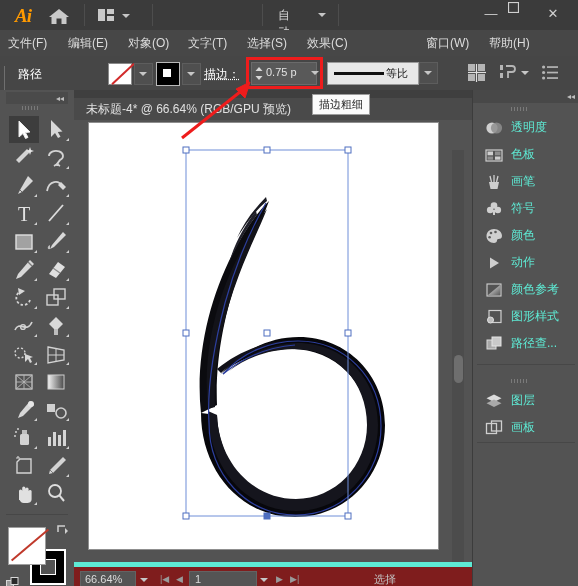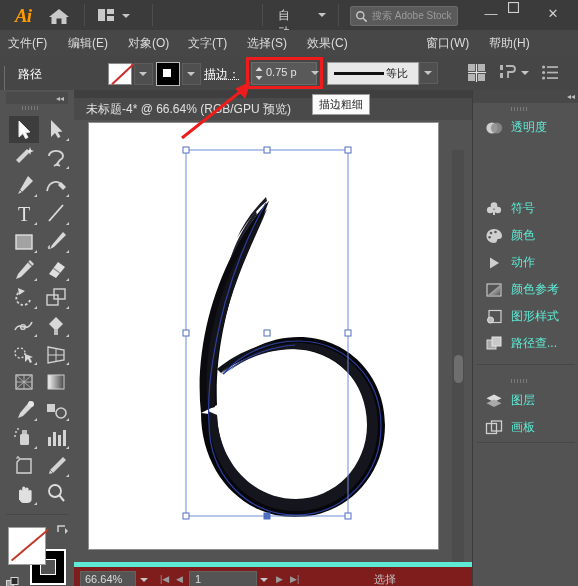--- a/index.html
+++ b/index.html
@@ -165,29 +165,20 @@
     <div class="tb-sep" style="left:152px;"></div>
     <div class="tb-sep" style="left:262px;"></div>
 
     <div class="auto-grp">
       <span class="auto-label">自动</span>
       <span class="caret" style="left:40px;top:8px;"></span>
     </div>
 
     <div class="tb-sep" style="left:338px;"></div>
 
-    <div class="search-box">
-      <span class="search-ico">
-        <svg width="13" height="13" viewBox="0 0 13 13">
-            <circle cx="5.3" cy="5.3" r="3.6" fill="none" stroke="#c7c7c7" stroke-width="1.4"></circle>
-            <line x1="8.2" y1="8.2" x2="11.6" y2="11.6" stroke="#c7c7c7" stroke-width="1.6"></line>
-          </svg>
-      </span>
-      <span class="search-txt">搜索 Adobe Stock</span>
-    </div>
 
     <div class="wbtn min">—</div>
     <div class="wbtn max">
       <svg width="11" height="11" viewBox="0 0 11 11" style="vertical-align:middle;">
           <rect x="0.5" y="0.5" width="10" height="10" fill="none" stroke="#d0d0d0" stroke-width="1.2"></rect>
         </svg>
     </div>
     <div class="wbtn close">✕</div>
   </div>
 
@@ -609,21 +600,42 @@
     <div class="rp-item" style="top:24px;">
       <span class="rp-ico">
         <svg width="18" height="18" viewBox="0 0 18 18">
             <circle cx="7" cy="9" r="5.6" fill="#cfcfcf"></circle>
             <circle cx="11.5" cy="9" r="5.6" fill="#8e8e8e" fill-opacity="0.85"></circle>
           </svg>
       </span>
       <span class="rp-label">透明度</span>
     </div>
 
-
+    <div class="rp-item" style="top:51px;">
+      <span class="rp-ico">
+        <svg width="18" height="18" viewBox="0 0 18 18">
+            <rect x="1" y="4" width="16" height="11" fill="none" stroke="#cfcfcf" stroke-width="1.2"></rect>
+            <rect x="2.5" y="5.5" width="5.5" height="3.8" fill="#cfcfcf"></rect>
+            <rect x="10" y="5.5" width="5.5" height="3.8" fill="#8e8e8e"></rect>
+            <rect x="2.5" y="10.5" width="5.5" height="3.2" fill="#8e8e8e"></rect>
+            <rect x="10" y="10.5" width="5.5" height="3.2" fill="#cfcfcf"></rect>
+          </svg>
+      </span>
+      <span class="rp-label">色板</span>
+    </div>
+
+    <div class="rp-item" style="top:78px;">
+      <span class="rp-ico">
+        <svg width="18" height="18" viewBox="0 0 18 18">
+            <path d="M5 3 L6.5 9 M9 2 L9 9 M13 3 L11.5 9" stroke="#cfcfcf" stroke-width="1.3" fill="none"></path>
+            <path d="M4 9 L14 9 L12.5 16 L5.5 16 Z" fill="#cfcfcf"></path>
+          </svg>
+      </span>
+      <span class="rp-label">画笔</span>
+    </div>
 
     <div class="rp-item" style="top:105px;">
       <span class="rp-ico">
         <svg width="18" height="18" viewBox="0 0 18 18">
             <circle cx="9" cy="5.5" r="3.3" fill="#cfcfcf"></circle>
             <circle cx="5.2" cy="10" r="3.3" fill="#cfcfcf"></circle>
             <circle cx="12.8" cy="10" r="3.3" fill="#cfcfcf"></circle>
             <rect x="8" y="10" width="2" height="5" fill="#cfcfcf"></rect>
           </svg>
       </span>

